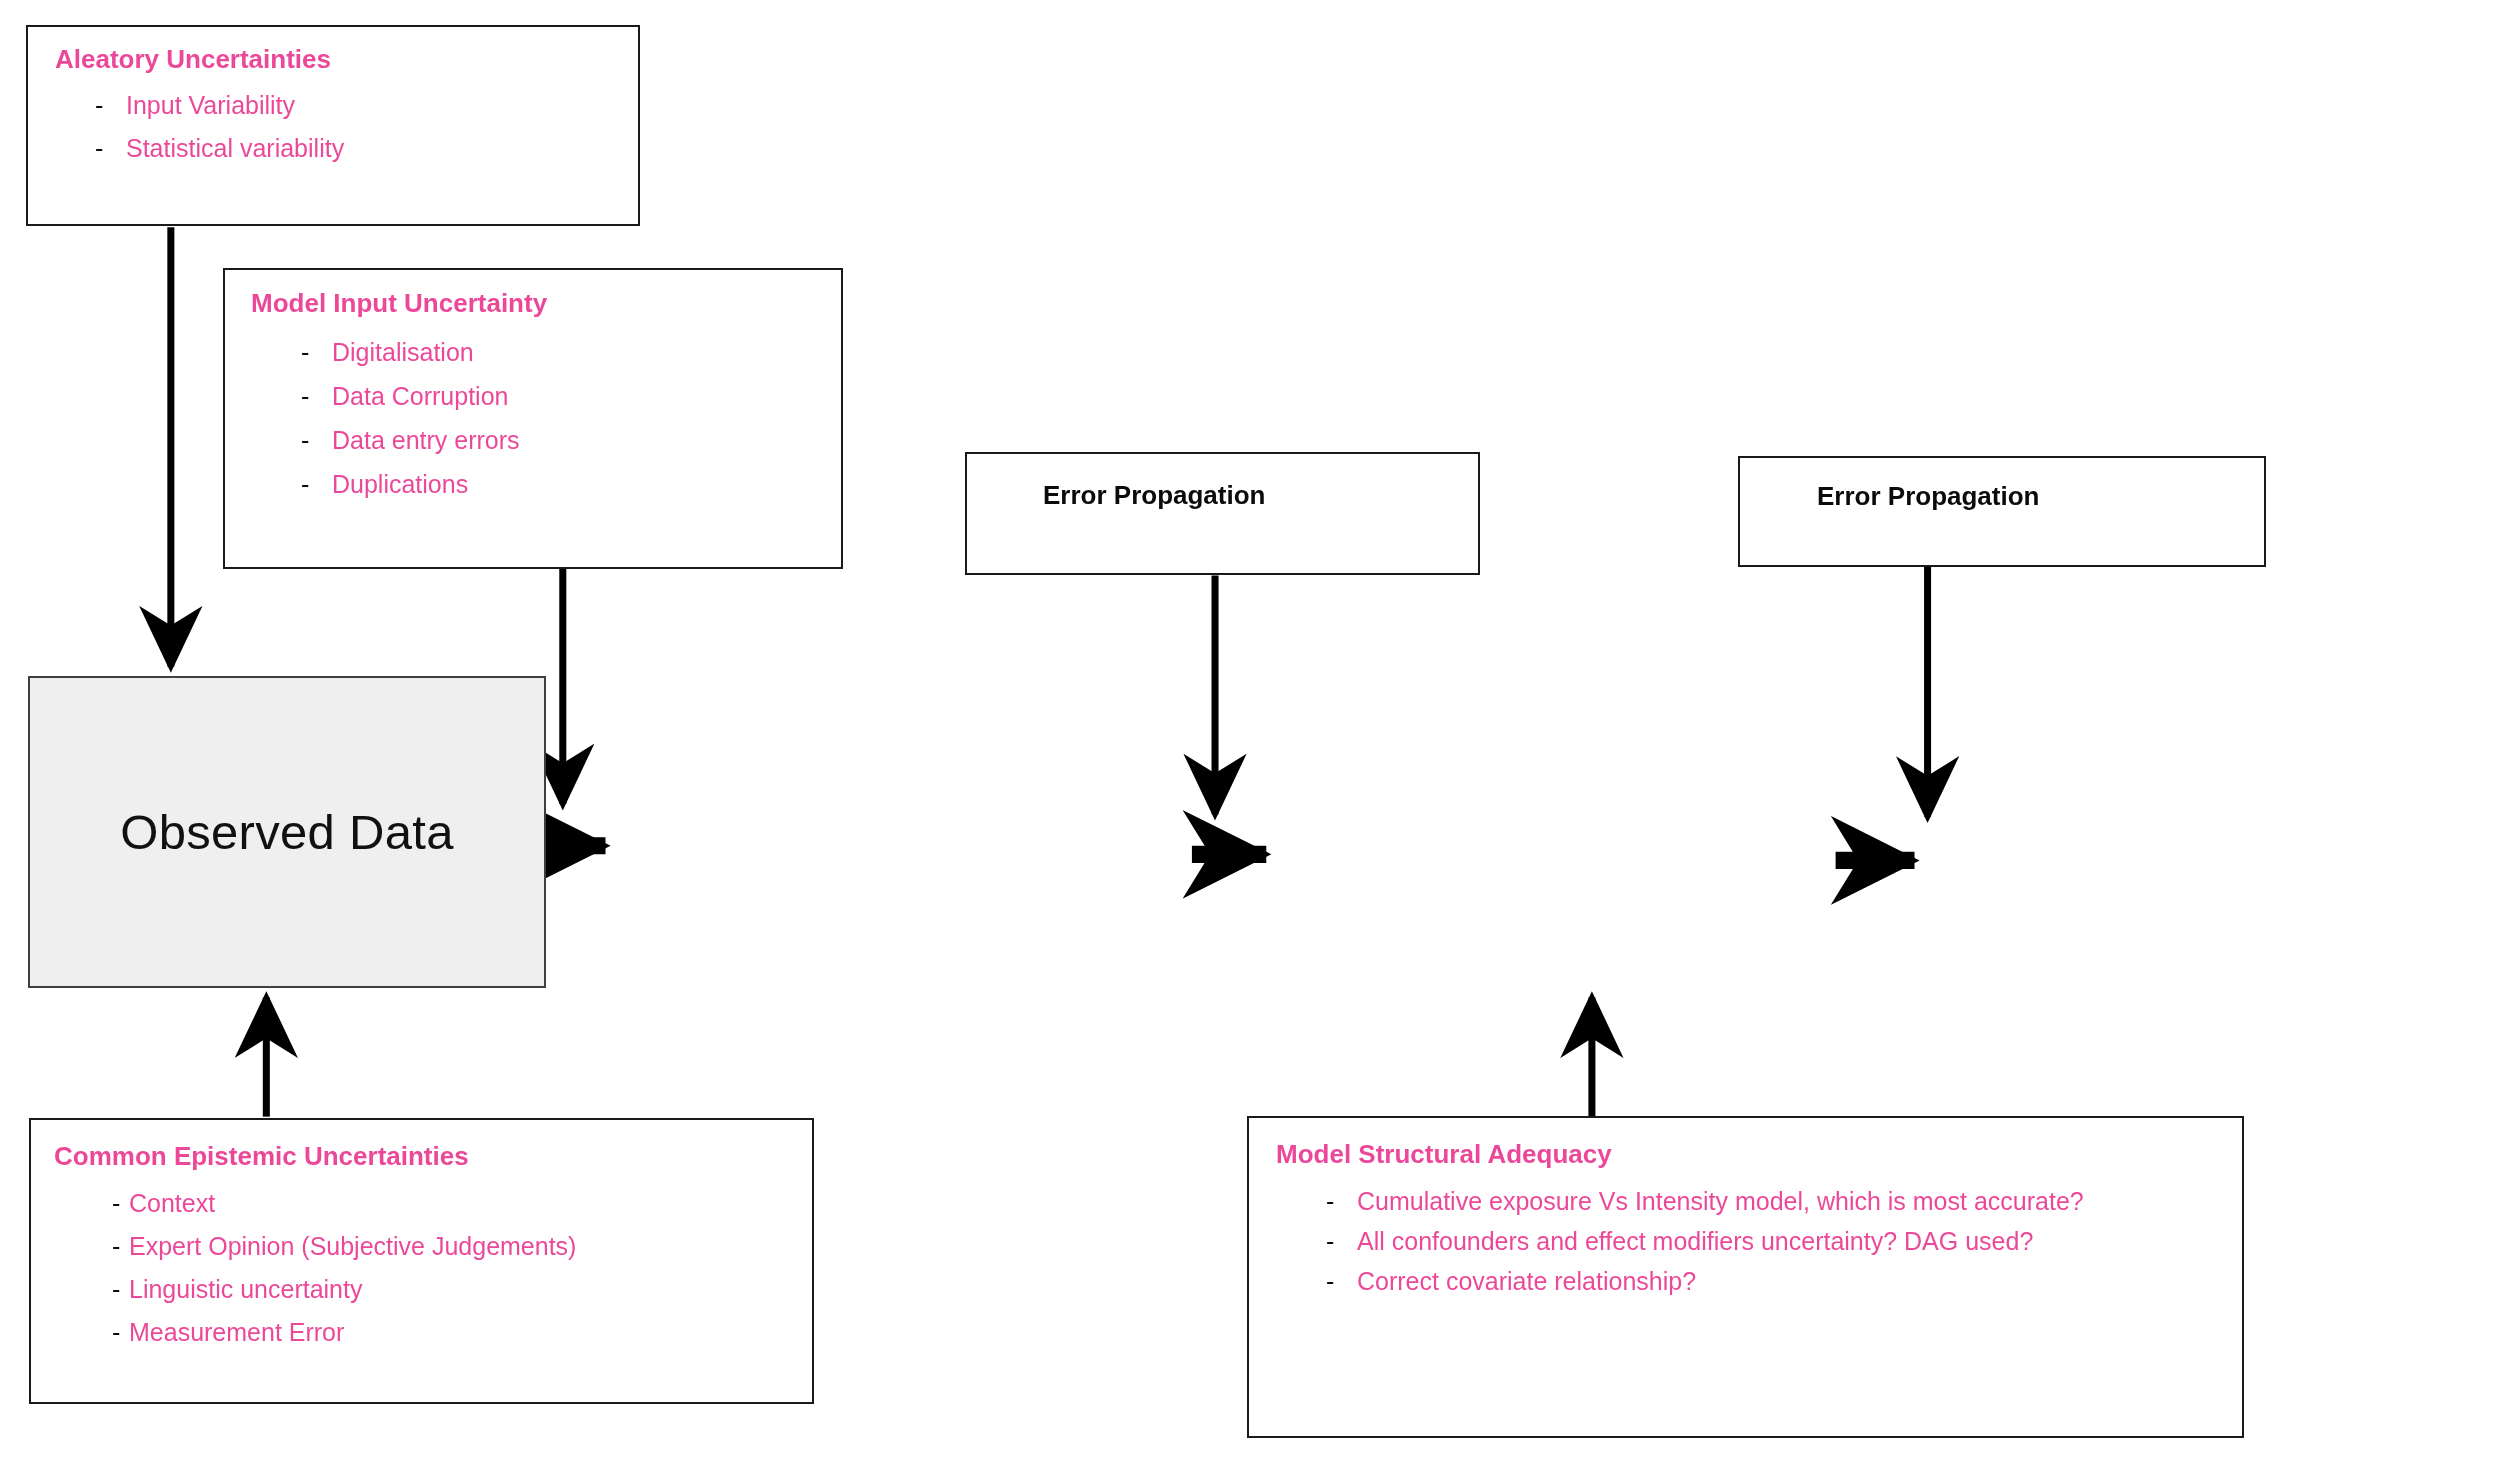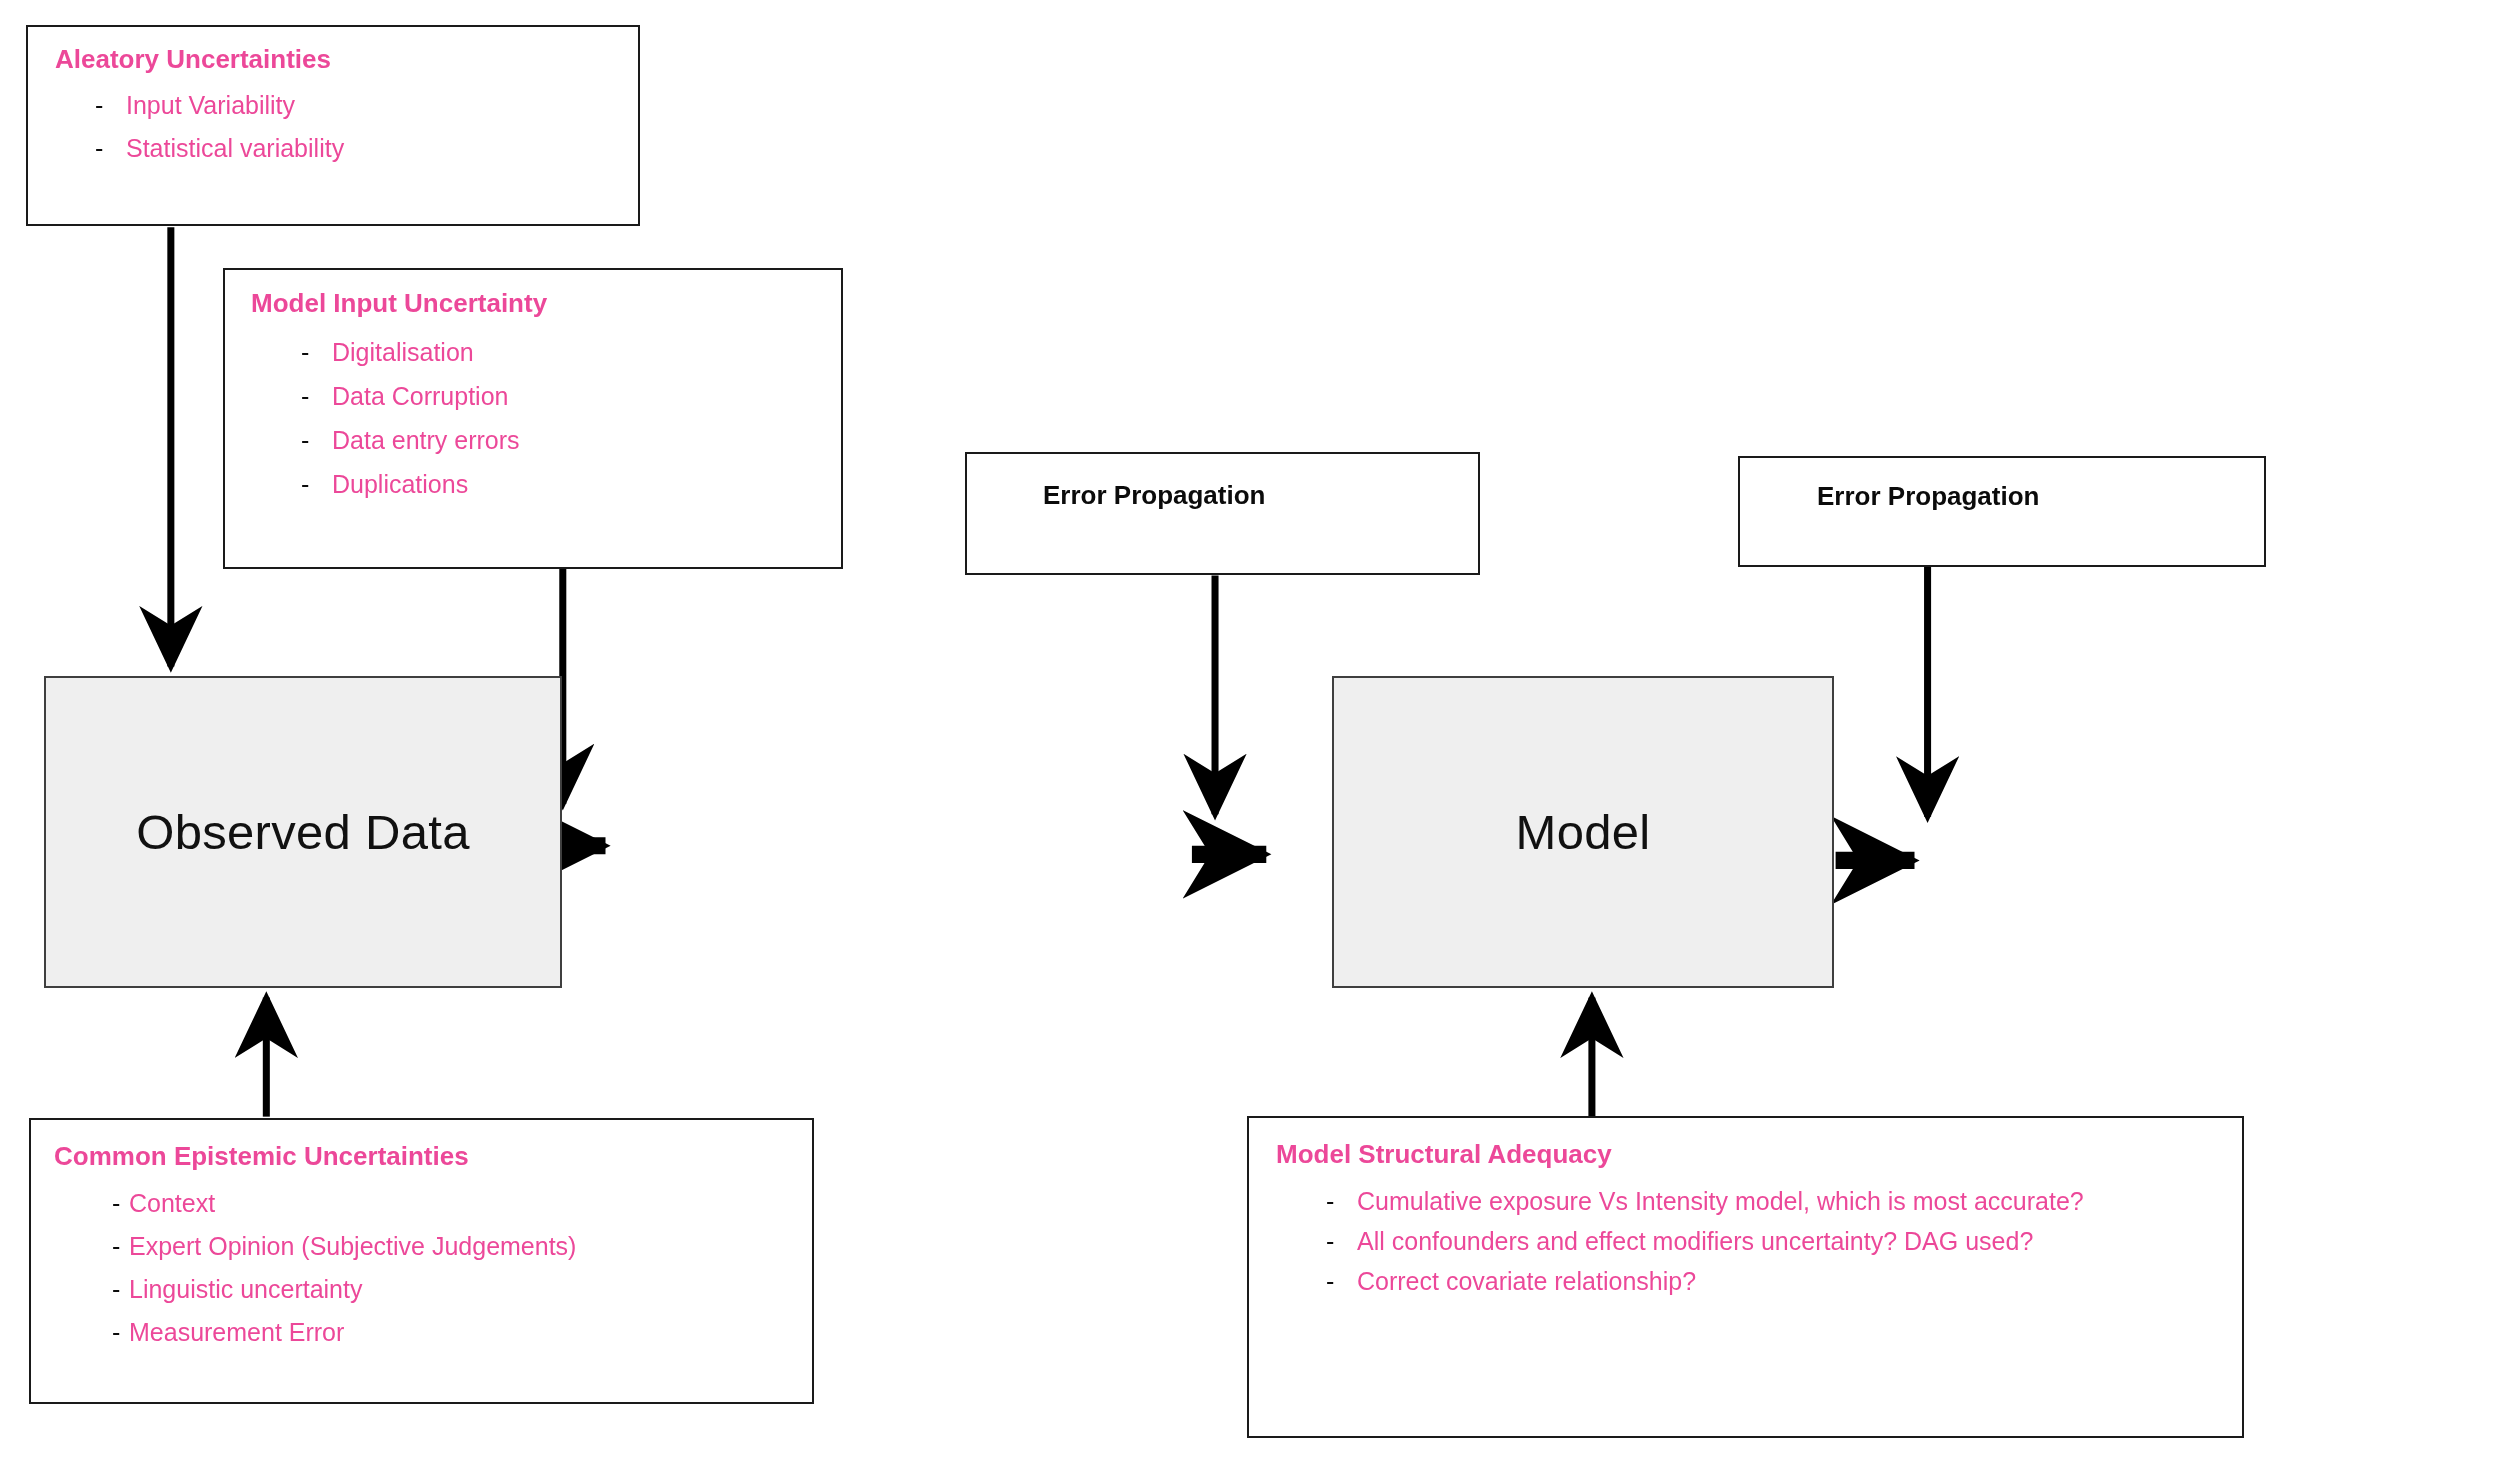--- a/index.html
+++ b/index.html
@@ -25,21 +25,20 @@
     box-sizing: border-box;
     border: 2.5px solid #1a1a1a;
     background: #ffffff;
   }
   .box.flow {
     background: #efefef;
     border: 2px solid #3f3f3f;
     display: flex;
     align-items: center;
     justify-content: center;
-    margin-left: 16px;
   }
   .flow-label {
     font-size: 49px;
     font-weight: 400;
     letter-spacing: 0.3px;
     color: #111111;
     white-space: nowrap;
   }
 
   .box-title {
@@ -186,23 +185,20 @@
 
   <div class="box" style="left:1738px; top:456px; width:528px; height:111px;">
   </div>
   <div class="ep-label" style="left:1769px; top:481px;">Error Propagation</div>
 
   <div class="box flow" style="left:28px; top:676px; width:518px; height:312px;">
     <span class="flow-label">Observed Data</span>
   </div>
 
 
-  <div class="box flow" style="left:1316px; top:676px; width:502px; height:312px;">
-    <span class="flow-label">Model</span>
-  </div>
 
 
   <div class="box" style="left:29px; top:1118px; width:785px; height:286px;">
   </div>
   <div class="box-title" style="left:54px; top:1142px;">Common Epistemic Uncertainties</div>
   <ul class="bullet-list" style="left:112px; top:1187px; width:693px;">
     <li class="bullet-row">
       <span class="bullet-dash tight">-</span>
       <span class="bullet-text">Context</span>
     </li>

